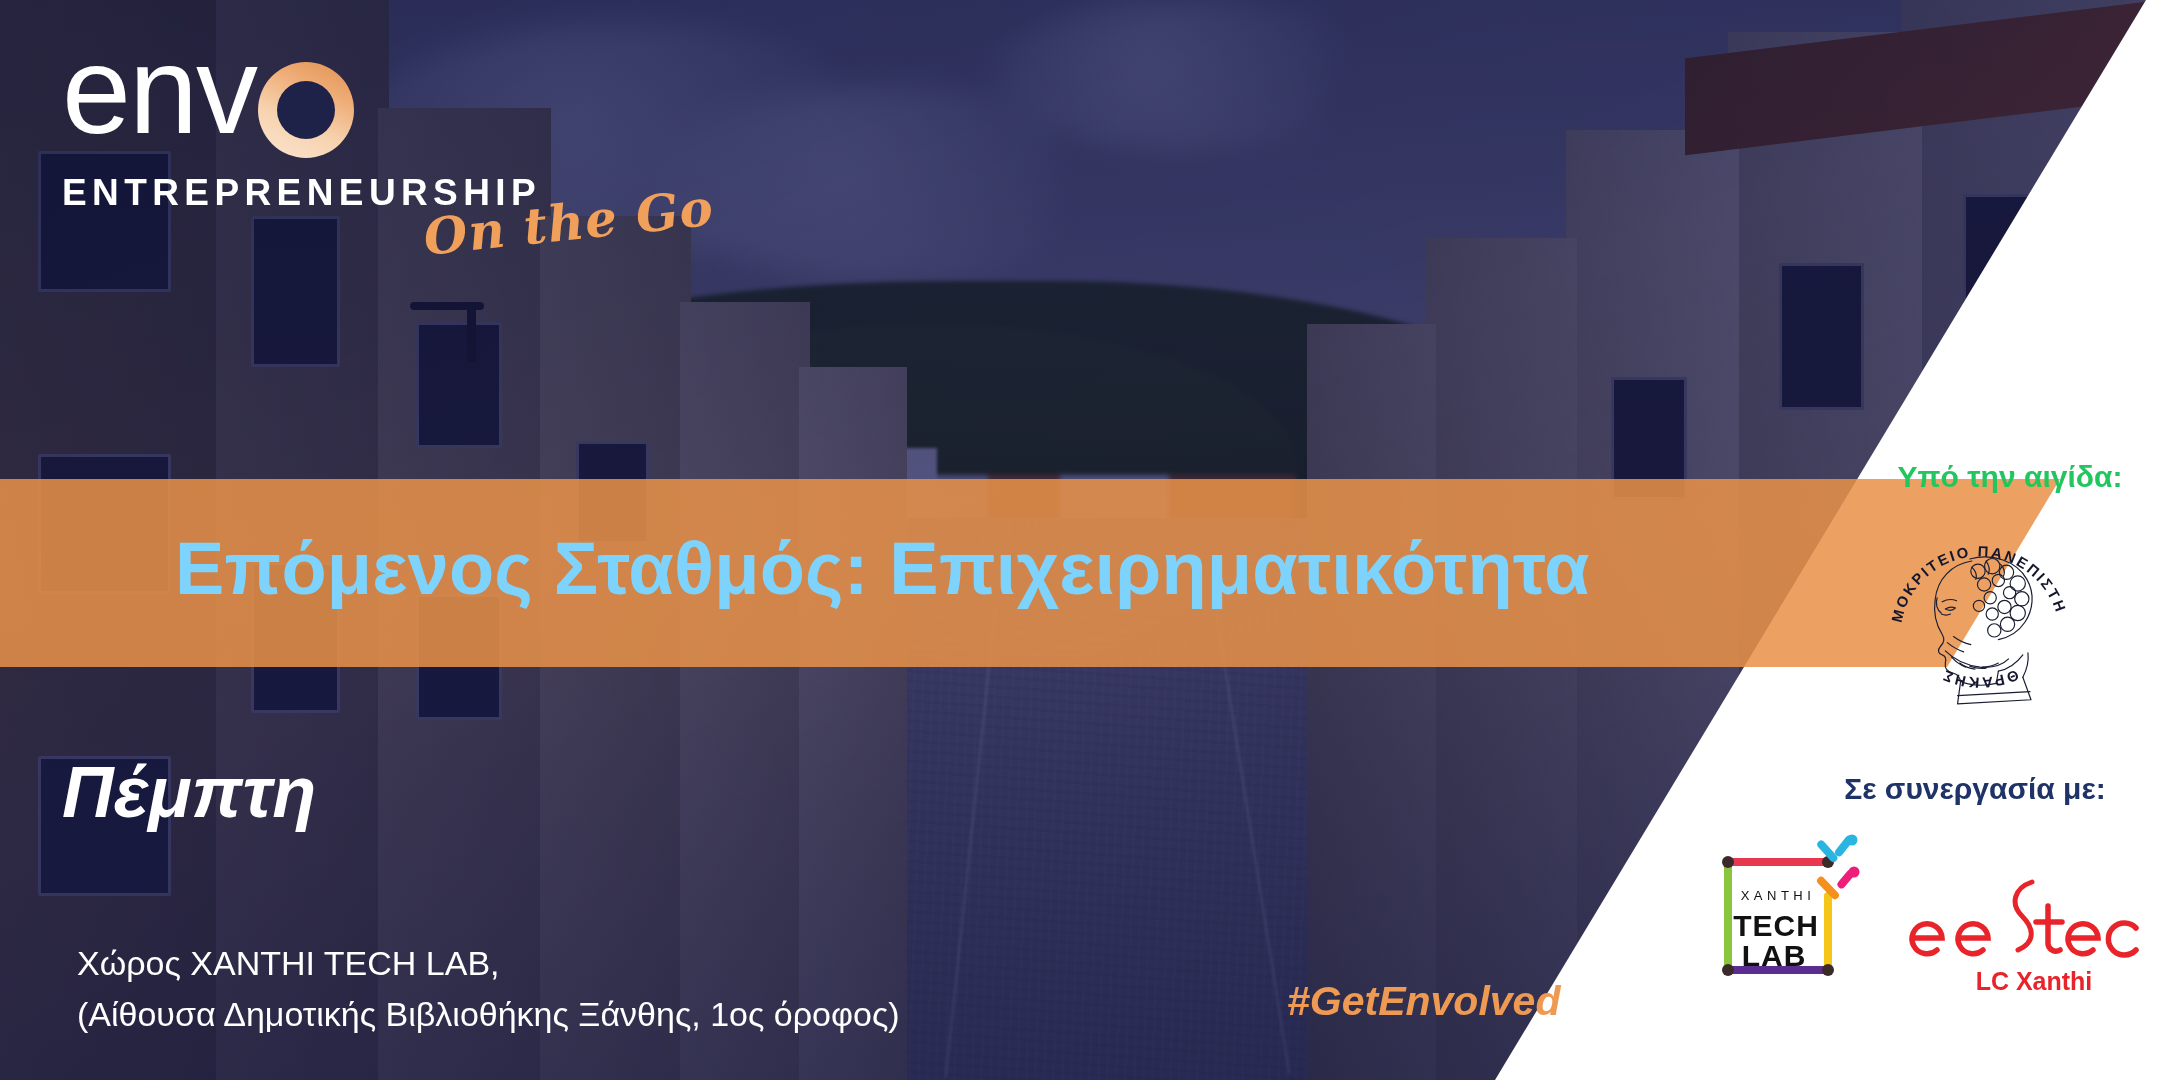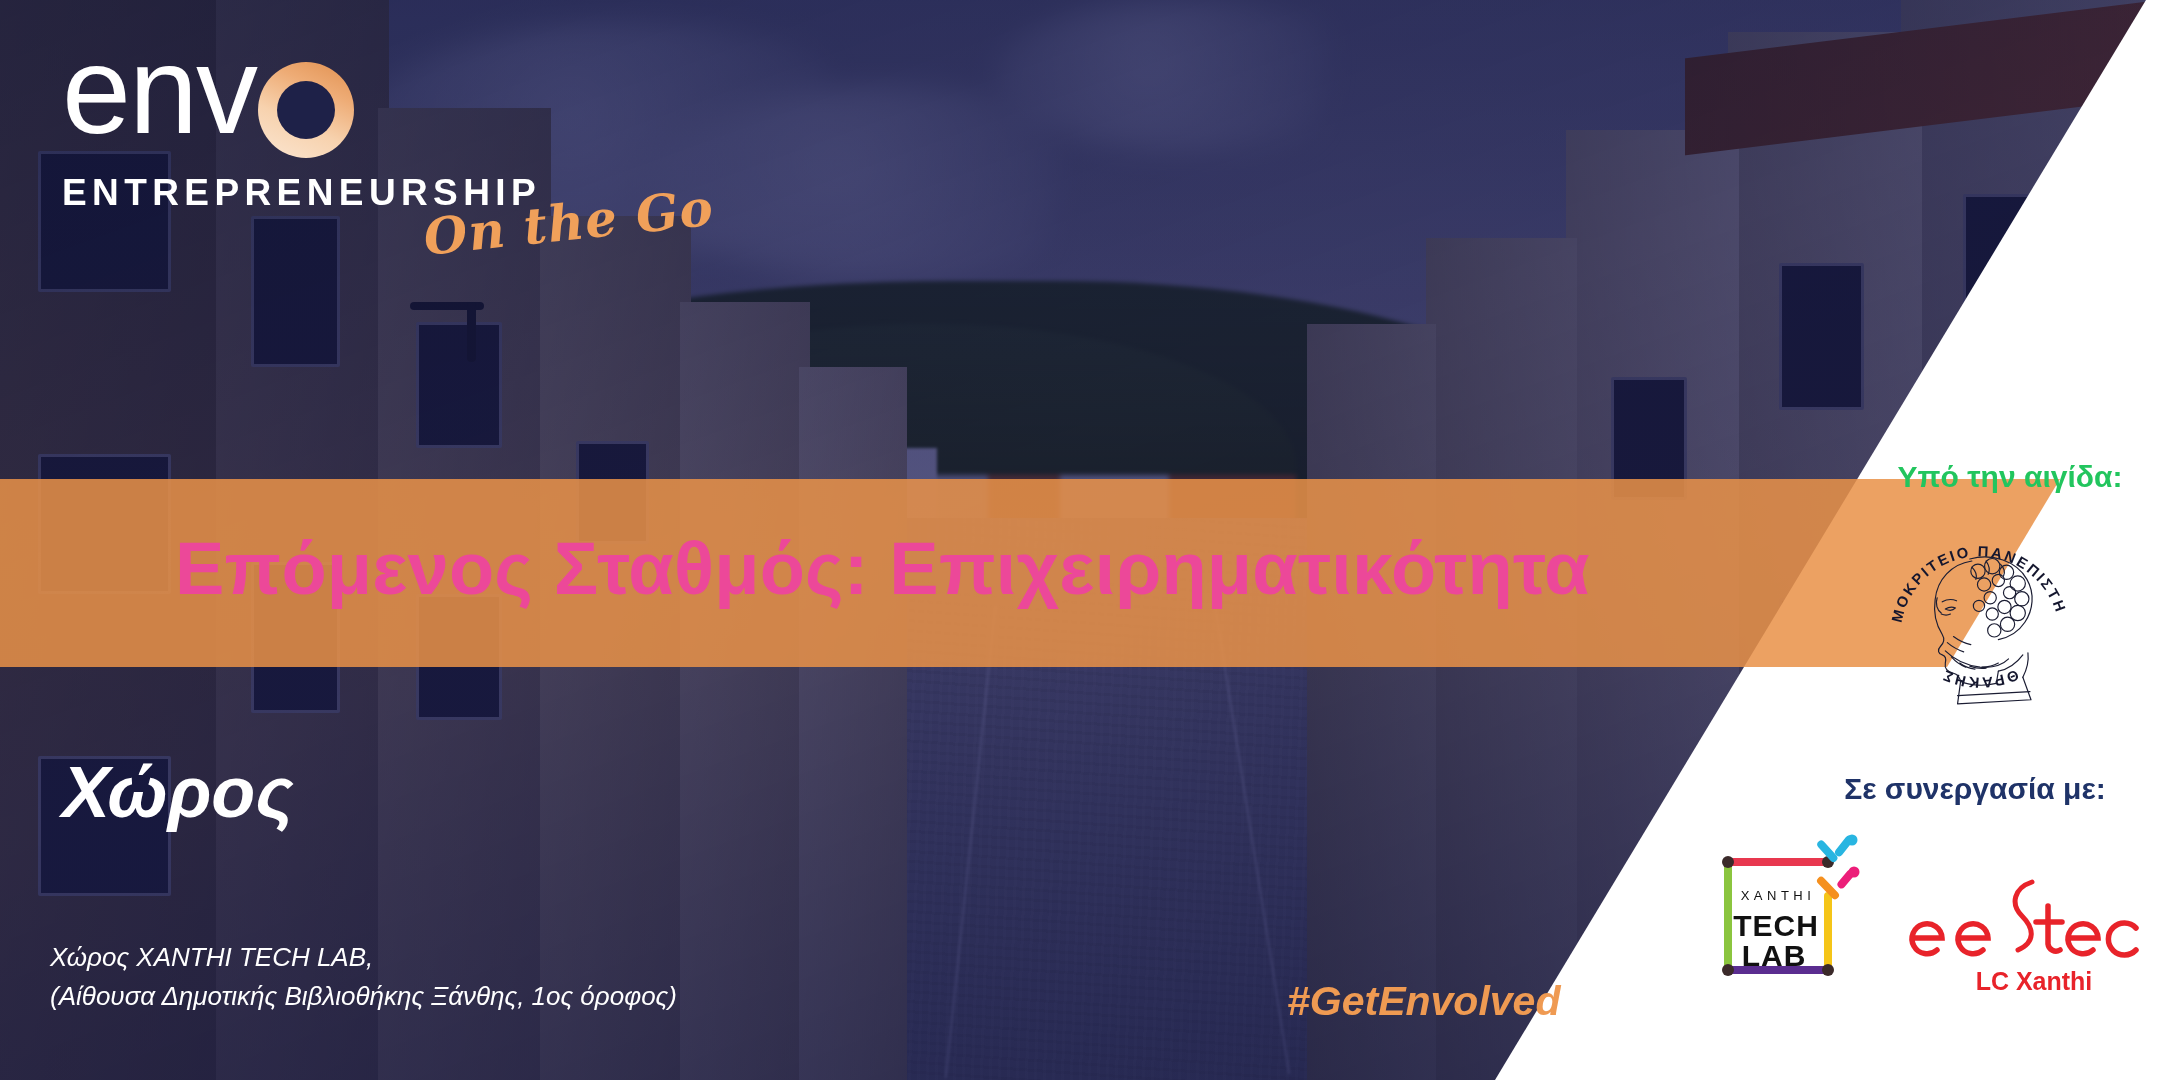--- a/index.html
+++ b/index.html
@@ -111,21 +111,21 @@
   }
 
   
   .band {
     position:absolute; left:0; top:479px; width:2160px; height:188px;
     background:rgba(233,146,72,.86);
     clip-path:polygon(0 0, 2060px 0, 1947px 188px, 0 188px);
   }
   .band-title {
     position:absolute; left:175px; top:526px; width:1760px;
-    color:#ec4899; font-size:74px; font-weight:700; letter-spacing:.2px;
+    color:#7dd3fc; font-size:74px; font-weight:700; letter-spacing:.2px;
     white-space:nowrap;
   }
 
   
   .logo { position:absolute; left:62px; top:28px; }
   .logo-word {
     font-size:124px; font-weight:400; color:#ffffff; line-height:1;
     letter-spacing:-2px; display:flex; align-items:flex-end;
   }
   .logo-o {
@@ -150,22 +150,22 @@
   
   .city {
     position:absolute; left:62px; top:756px;
     color:#ffffff; font-size:72px; font-weight:700; font-style:italic; line-height:1;
   }
   .when {
     position:absolute; left:62px; top:850px;
     color:#ffffff; font-size:47px; font-weight:400; font-style:italic; line-height:1;
   }
   .venue {
-    position:absolute; left:50px; top:938px;
-    color:#ffffff; font-size:26px; font-weight:400; font-style:italic; line-height:1.5;
+    position:absolute; left:77px; top:938px;
+    color:#ffffff; font-size:34px; font-weight:400; line-height:1.5;
   }
   .hashtag {
     position:absolute; left:1248px; top:978px;
     color:#ef9a52; font-size:41px; font-weight:700; font-style:italic;margin-left:39px;
   }
 
   
   .aegis-label {
     position:absolute; left:1880px; top:460px; width:260px; text-align:center;
     color:#22c55e; font-size:30px; font-weight:700;
@@ -254,21 +254,21 @@
 
   <div class="logo">
     <div class="logo-word">
       <span>env</span>
       <span class="logo-o"></span>
     </div>
     <div class="logo-sub">ENTREPRENEURSHIP</div>
   </div>
   <div class="logo-script">On the Go</div>
 
-  <div class="city">Χώρος</div>
+  <div class="city">Πέμπτη</div>
   <div class="venue">
     <div>Χώρος XANTHI TECH LAB,</div>
     <div>(Αίθουσα Δημοτικής Βιβλιοθήκης Ξάνθης, 1ος όροφος)</div>
   </div>
   <div class="hashtag">#GetEnvolved</div>
 
   <div class="aegis-label">Υπό την αιγίδα:</div>
 
   <div class="seal">
     <svg viewBox="0 0 200 200" xmlns="http://www.w3.org/2000/svg">

